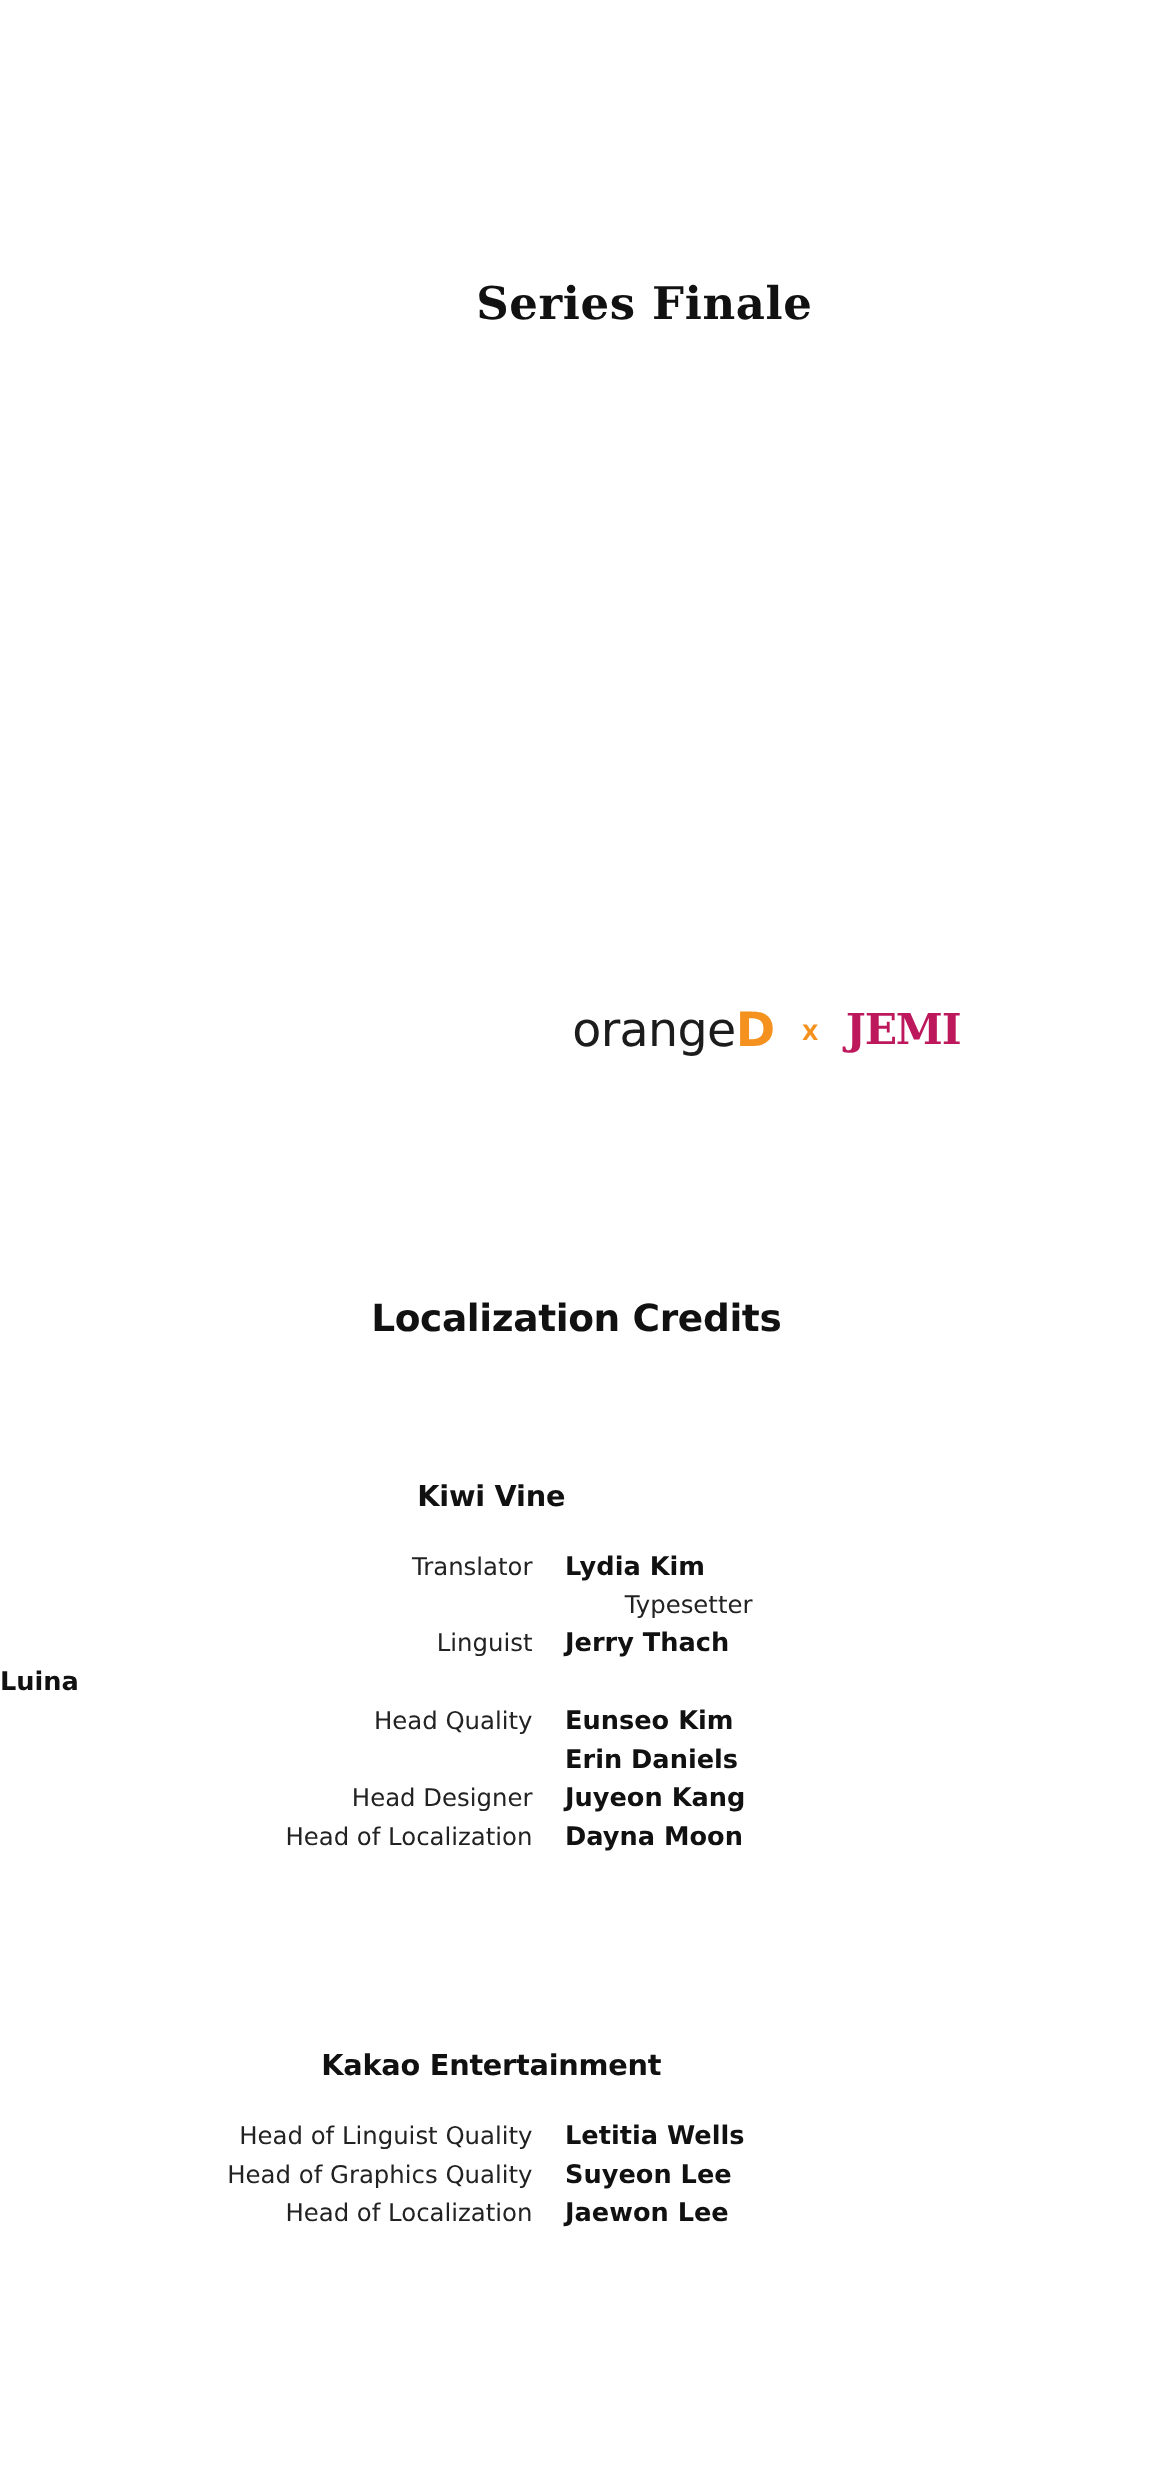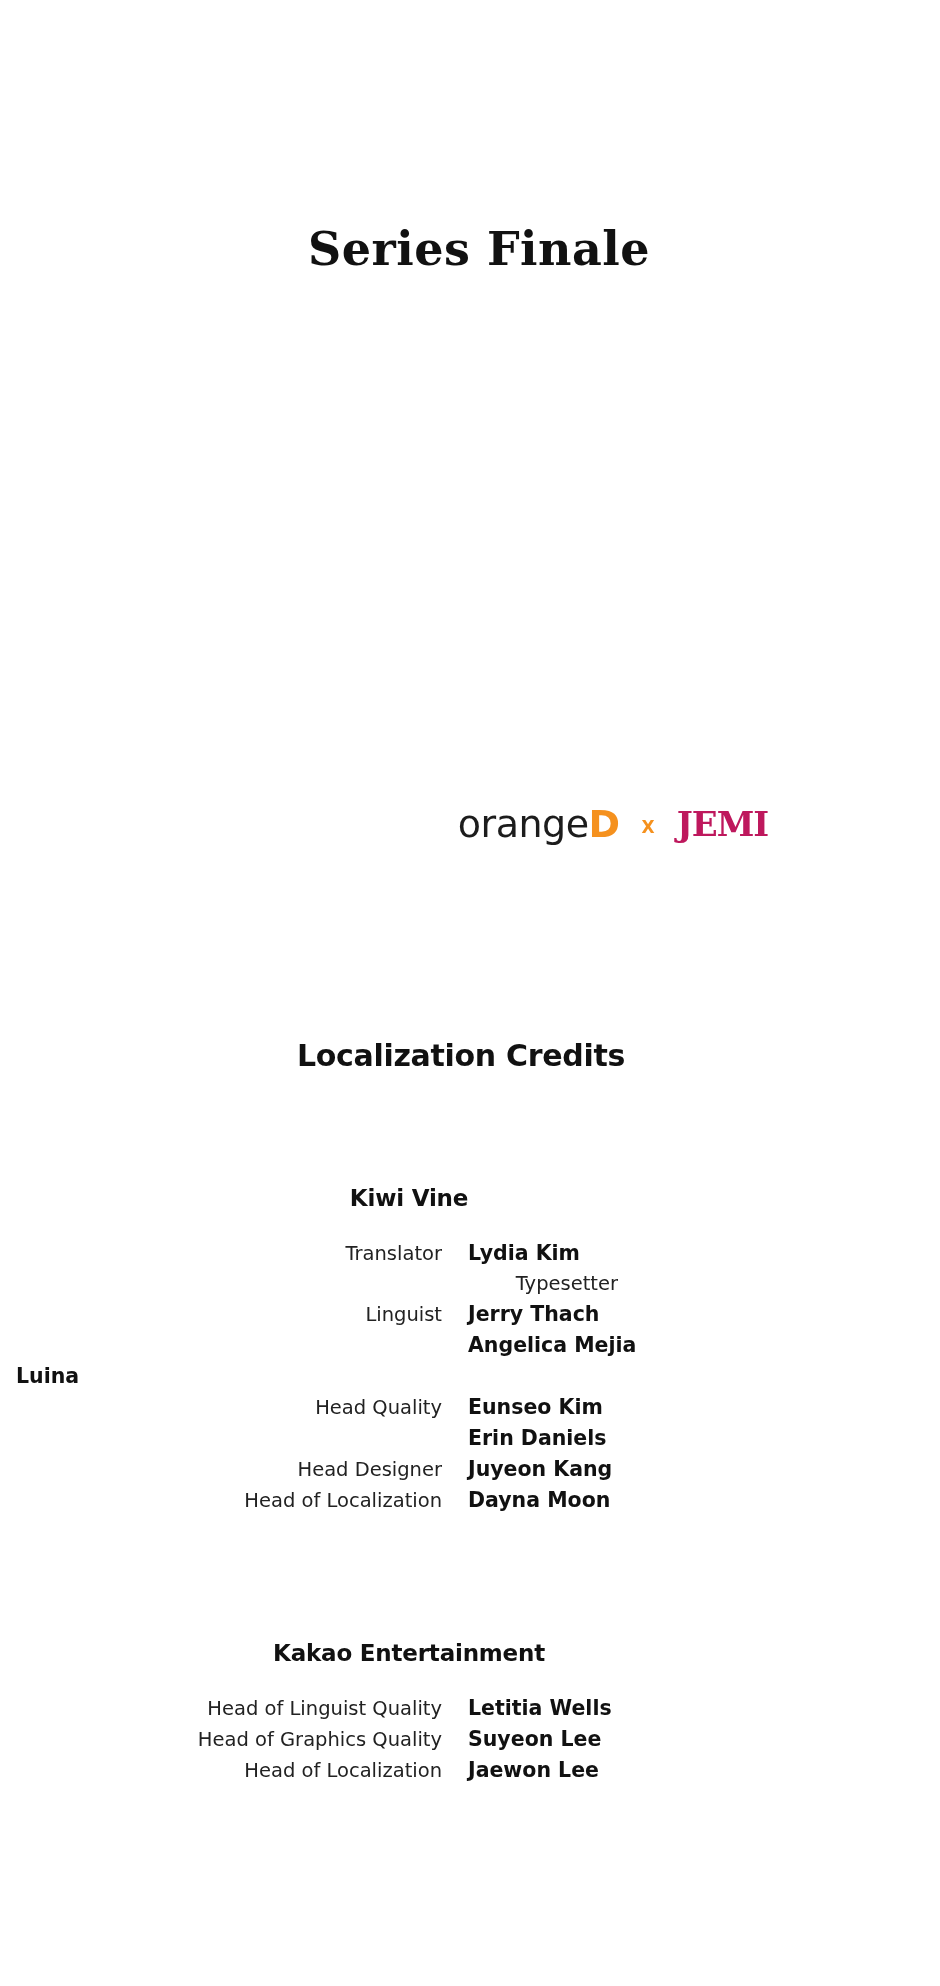--- a/index.html
+++ b/index.html
@@ -23,21 +23,21 @@
     background: #ffffff;
   }
 
   
   .series-finale {
     position: absolute;
     top: 222px;
     right: 290px;
     font-family: "DejaVu Serif", serif;
     font-weight: 700;
-    font-size: 46px;
+    font-size: 36px;
     letter-spacing: 0.5px;
     color: #111111;
     white-space: nowrap;
   }
 
   
   .logo-row {
     position: absolute;
     top: 805px;
     left: 0;
@@ -91,21 +91,20 @@
     font-weight: 700;
     font-size: 30px;
     letter-spacing: -0.3px;
     color: #111111;
   }
 
   .credit-block {
     position: absolute;
     left: 0;
     width: 804px;
-    padding-left: 16px;
   }
   .credit-block.block-1 { top: 1185px; }
   .credit-block.block-2 { top: 1640px; }
 
   .block-heading {
     text-align: center;
     transform: translateX(-9px);
     font-family: "DejaVu Sans", sans-serif;
     font-weight: 700;
     font-size: 23px;
@@ -167,24 +166,20 @@
         <div class="name">Lydia Kim</div>
       </div>
       <div class="credit-row">
         <div class="role">Typesetter</div>
       </div>
       <div class="credit-row">
         <div class="role">Linguist</div>
         <div class="name">Jerry Thach</div>
       </div>
       <div class="credit-row">
-        <div class="role"></div>
-        <div class="name">Angelica Mejia</div>
-      </div>
-      <div class="credit-row">
         <div class="name">Luina</div>
       </div>
       <div class="credit-row">
         <div class="role">Head Quality</div>
         <div class="name">Eunseo Kim</div>
       </div>
       <div class="credit-row">
         <div class="role"></div>
         <div class="name">Erin Daniels</div>
       </div>

